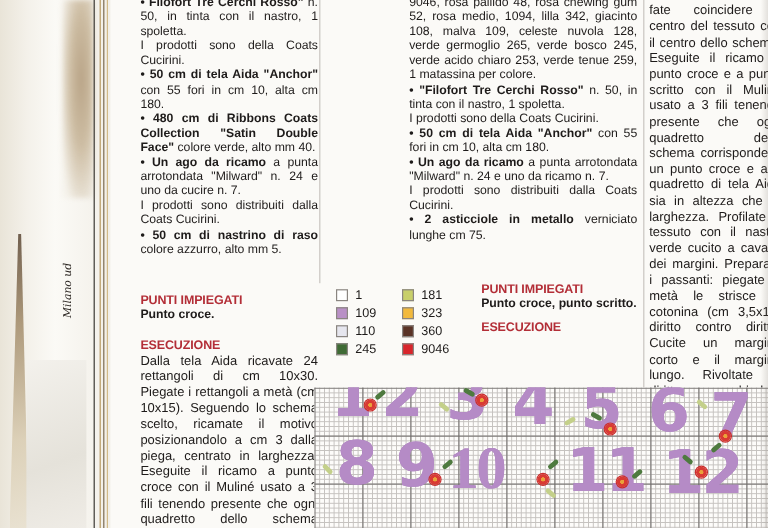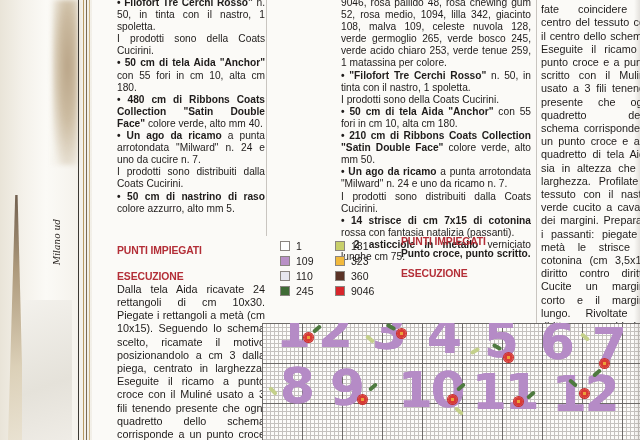--- a/index.html
+++ b/index.html
@@ -116,36 +116,35 @@
 
 <div class="col col-left justify">
   <p><span class="bullet-bold">• Filofort Tre Cerchi Rosso"</span><span> n. 50, in tinta con il nastro, 1 spoletta.</span></p>
   <p><span>I prodotti sono della Coats Cucirini.</span></p>
   <p><span class="bullet-bold">• 50 cm di tela Aida "Anchor"</span><span> con 55 fori in cm 10, alta cm 180.</span></p>
   <p><span class="bullet-bold">• 480 cm di Ribbons Coats Collection "Satin Double Face"</span><span> colore verde, alto mm 40.</span></p>
   <p><span class="bullet-bold">• Un ago da ricamo</span><span> a punta arrotondata "Milward" n. 24 e uno da cucire n. 7.</span></p>
   <p><span>I prodotti sono distribuiti dalla Coats Cucirini.</span></p>
   <p><span class="bullet-bold">• 50 cm di nastrino di raso</span><span> colore azzurro, alto mm 5.</span></p>
   <p class="section-title" style="margin-top:30px !important;">PUNTI IMPIEGATI</p>
+  <p class="subtle">Punto croce.</p>
   <p class="section-title" style="margin-top:14px !important;">ESECUZIONE</p>
   <p class="exec-text">Dalla tela Aida ricavate 24 rettangoli di cm 10x30. Piegate i rettangoli a metà (cm 10x15). Seguendo lo schema scelto, ricamate il motivo posizionandolo a cm 3 dalla piega, centrato in larghezza. Eseguite il ricamo a punto croce con il Muliné usato a 3 fili tenendo presente che ogni quadretto dello schema corrisponde a un punto croce e a 1 quadretto di tela Aida, sia in altezza che in larghezza. Al termine del ricamo, piegate il bordino a metà, diritto contro diritto, e cucite i margini laterali. Rivoltate al diritto.    Profilate il margine superiore del sacchetto con il nastro verde cucito a</p>
 </div>
 
 <div class="col-divider" style="left:266px;height:236px;"></div>
 <div class="col-divider" style="left:536px;height:323px;"></div>
 
 <div class="col col-mid justify">
   <p>9046, rosa pallido 48, rosa chewing gum 52, rosa medio, 1094, lilla 342, giacinto 108, malva 109, celeste nuvola 128, verde germoglio 265, verde bosco 245, verde acido chiaro 253, verde tenue 259, 1 matassina per colore.</p>
   <p><span class="bullet-bold">• "Filofort Tre Cerchi Rosso"</span><span> n. 50, in tinta con il nastro, 1 spoletta.</span></p>
   <p><span>I prodotti sono della Coats Cucirini.</span></p>
   <p><span class="bullet-bold">• 50 cm di tela Aida "Anchor"</span><span> con 55 fori in cm 10, alta cm 180.</span></p>
-  <p><span class="bullet-bold">• 210 cm di Ribbons Coats Collection "Satin Double Face"</span><span> colore verde, alto mm 50.</span></p>
   <p><span class="bullet-bold">• Un ago da ricamo</span><span> a punta arrotondata "Milward" n. 24 e uno da ricamo n. 7.</span></p>
   <p><span>I prodotti sono distribuiti dalla Coats Cucirini.</span></p>
-  <p><span class="bullet-bold">• 14 strisce di cm 7x15 di cotonina</span><span> rossa con fantasia natalizia (passanti).</span></p>
   <p><span class="bullet-bold">• 2 asticciole in metallo</span><span> verniciato lunghe cm 75.</span></p>
 </div>
 
 <div class="col" style="left:401px; top:236px; width:132px;">
   <p class="section-title" style="margin-top:0 !important;">PUNTI IMPIEGATI</p>
   <p class="subtle">Punto croce, punto scritto.</p>
   <p class="section-title">ESECUZIONE</p>
 </div>
 
 <div class="col col-right" style="top:-10px;">
@@ -191,21 +190,21 @@
   <span class="digit" style="left:14px;top:-18px;">1</span>
   <span class="digit" style="left:56px;top:-18px;">2</span>
   <span class="digit" style="left:110px;top:-16px;">3</span>
   <span class="digit" style="left:165px;top:-12px;">4</span>
   <span class="digit" style="left:222px;top:-8px;">5</span>
   <span class="digit" style="left:278px;top:-6px;">6</span>
   <span class="digit" style="left:330px;top:-2px;">7</span>
 
   <span class="digit" style="left:18px;top:38px;">8</span>
   <span class="digit" style="left:68px;top:40px;">9</span>
-  <span class="digit" style="left:136px;top:42px;">10</span>
+  <span class="digit" style="left:112px;top:42px;font-family:Liberation Serif, serif;">10</span>
   <span class="digit" style="left:210px;top:44px;text-align:right;">11</span>
   <span class="digit" style="left:290px;top:46px;">12</span>
 
   <span class="flower" style="left:42px;top:10px;"></span>
   <span class="leaf" style="left:50px;top:4px;transform:rotate(-40deg);"></span>
   <span class="flower" style="left:135px;top:6px;"></span>
   <span class="leaf" style="left:124px;top:2px;transform:rotate(30deg);"></span>
   <span class="leaf leaf-light" style="left:103px;top:14px;transform:rotate(40deg);"></span>
   <span class="leaf leaf-light" style="left:208px;top:26px;transform:rotate(-30deg);"></span>
   <span class="flower" style="left:242px;top:30px;"></span>

